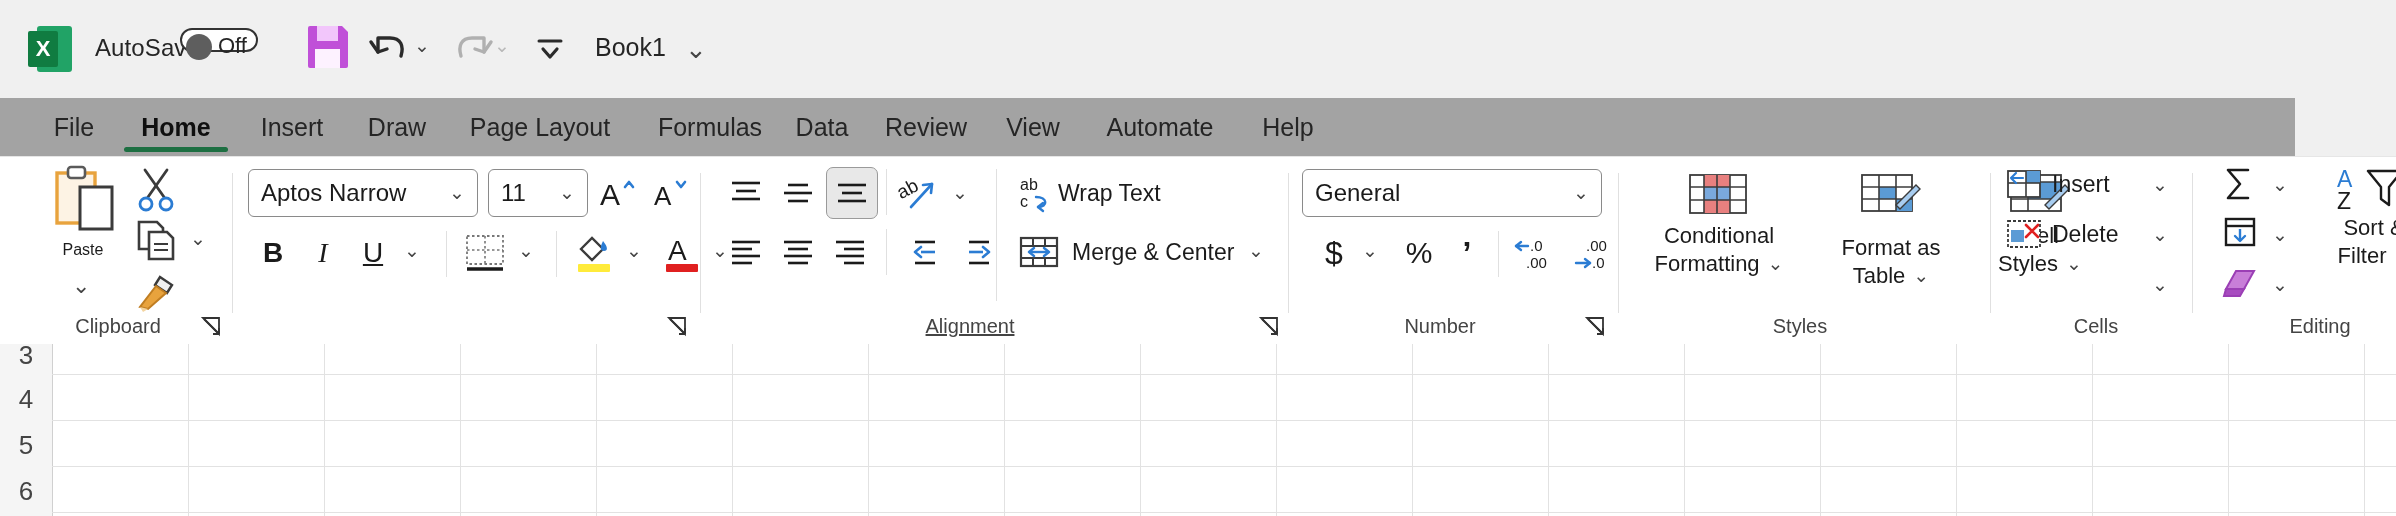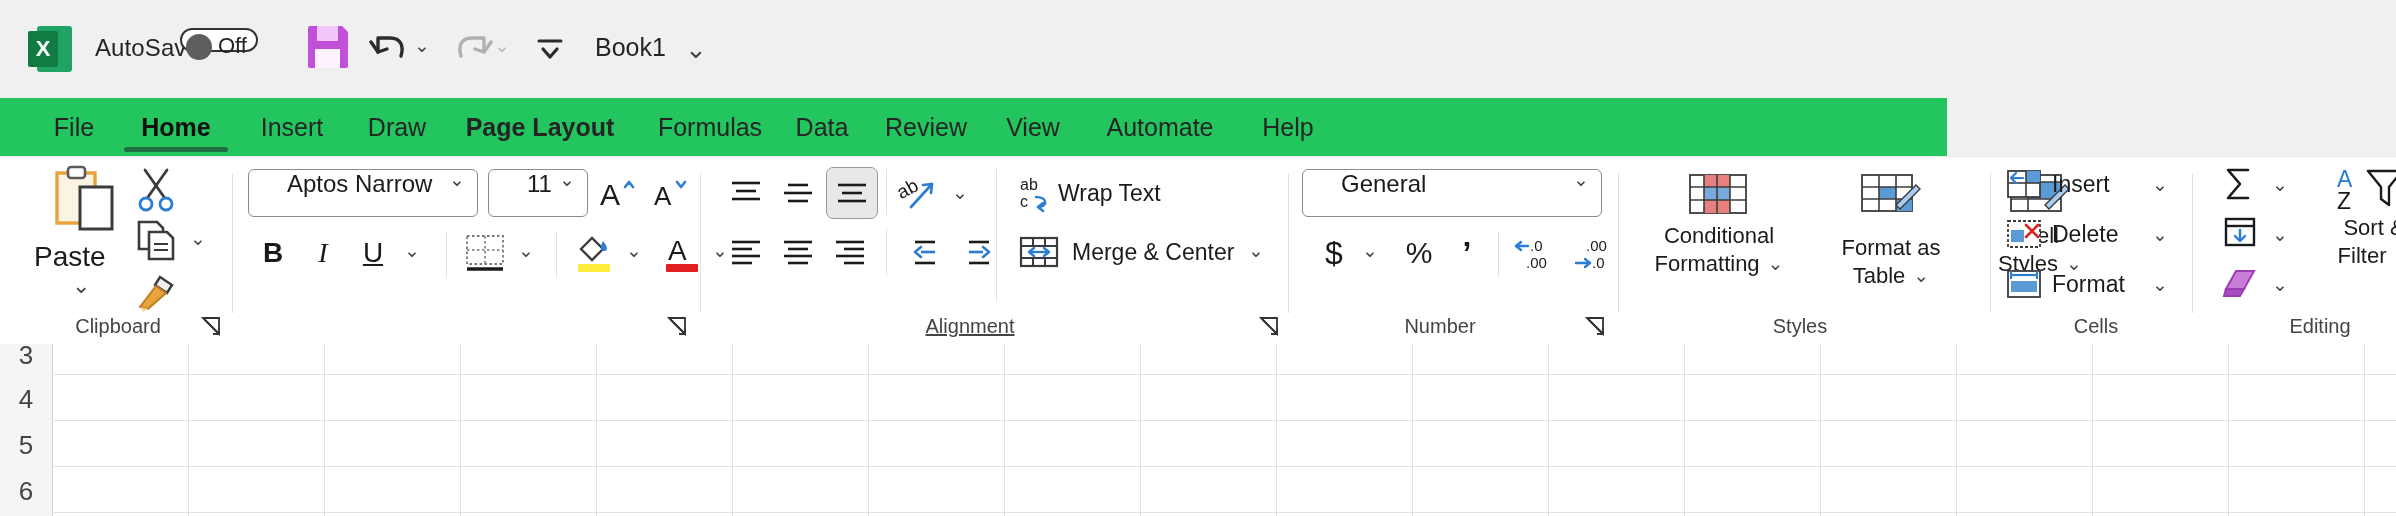--- a/index.html
+++ b/index.html
@@ -39,42 +39,42 @@
 
   .booktitle{position:absolute;left:595px;top:33px;font-size:25px;color:#252525;cursor:pointer;}
   .booktitle-chev{position:absolute;left:685px;top:36px;cursor:pointer;}
 
   
   .searchbox{position:absolute;left:1160px;top:17px;width:735px;height:62px;background:#fff;border:1px solid #e0e0e0;border-radius:7px;box-sizing:border-box;cursor:text;box-shadow:0 1px 2px rgba(0,0,0,.06);}
   .searchbox .mag{position:absolute;left:24px;top:16px;width:30px;height:30px;}
   .searchbox .ph{position:absolute;left:72px;top:16px;font-size:25px;color:#3a3a3a;}
 
   
-  .tabbar{position:absolute;left:0;top:98px;width:1947px;height:58px;background:#22c55e;}
+  .tabbar{position:absolute;left:0;top:98px;width:2295px;height:58px;background:#a3a3a3;}
   .tab{position:absolute;top:0;height:58px;display:flex;align-items:center;justify-content:center;font-size:25px;color:#252525;cursor:pointer;padding:0 4px;}
   .tab.active{font-weight:bold;color:#0f0f0f;}
   .tab .uline{position:absolute;bottom:4px;left:6px;right:6px;height:5px;background:#1d6f42;border-radius:3px;}
 
   
   .ribbon{position:absolute;left:0;top:156px;width:2396px;height:188px;background:#ffffff;border-top:1px solid #e6e6e6;}
   .ribbon-inner{position:relative;width:100%;height:100%;}
   .grp-label{position:absolute;bottom:7px;font-size:20px;color:#444;text-align:center;}
   .grp-sep{position:absolute;top:16px;width:1px;height:140px;background:#e0e0e0;}
   .launcher{position:absolute;bottom:8px;width:22px;height:22px;cursor:pointer;}
 
   .btn{position:absolute;display:flex;align-items:center;justify-content:center;cursor:pointer;border-radius:5px;}
   .lbl{font-size:23px;color:#1b1b1b;white-space:nowrap;}
   .lbl-sm{font-size:22px;color:#1b1b1b;white-space:nowrap;}
 
   
   .paste-card{position:absolute;left:34px;top:6px;width:98px;height:142px;border-radius:6px;cursor:pointer;}
-  .paste-lbl{position:absolute;left:0;top:78px;width:98px;font-size:28px;color:#1b1b1b;}
-
-  
-  .combo{position:absolute;background:#fff;border:1.5px solid #8a8a8a;border-radius:6px;box-sizing:border-box;cursor:pointer;display:flex;align-items:flex-start;padding-left:26px;}
+  .paste-lbl{position:absolute;left:0;top:78px;width:98px;text-align:center;font-size:16px;color:#1b1b1b;}
+
+  
+  .combo{position:absolute;background:#fff;border:1.5px solid #8a8a8a;border-radius:6px;box-sizing:border-box;cursor:pointer;display:flex;align-items:center;}
   .combo .val{font-size:24px;color:#1b1b1b;padding-left:12px;flex:1;white-space:nowrap;overflow:hidden;}
   .combo .cv{padding-right:12px;}
 
   .fmtbtn{position:absolute;display:flex;align-items:center;justify-content:center;cursor:pointer;border-radius:5px;font-size:28px;color:#1b1b1b;}
 
   .selbtn{background:#e8e8e8;border:1.5px solid #9a9a9a;border-radius:7px;box-sizing:border-box;}
 
   
   .sheet-area{position:absolute;left:0;top:344px;width:2396px;height:172px;background:#fff;overflow:hidden;}
   .rowhdr{position:absolute;left:0;top:0;width:52px;height:172px;background:#f5f5f5;border-right:1px solid #d0d0d0;}
@@ -142,21 +142,21 @@
     <div class="tab active" style="left:118px;width:108px;">
         <span>Home</span>
         <span class="uline"></span>
       </div>
     <div class="tab" style="left:240px;width:96px;">
         <span>Insert</span>
       </div>
     <div class="tab" style="left:348px;width:90px;">
         <span>Draw</span>
       </div>
-    <div class="tab" style="left:446px;width:180px;font-weight:bold;">
+    <div class="tab" style="left:446px;width:180px;">
         <span>Page Layout</span>
       </div>
     <div class="tab" style="left:636px;width:140px;">
         <span>Formulas</span>
       </div>
     <div class="tab" style="left:780px;width:76px;">
         <span>Data</span>
       </div>
     <div class="tab" style="left:988px;width:82px;">
         <span>View</span>
@@ -507,30 +507,20 @@
     <div class="btn" style="left:2000px;top:54px;width:160px;height:46px;justify-content:flex-start;padding-left:6px;">
       <svg width="36" height="34" viewBox="0 0 36 34">
         <rect x="2" y="4" width="32" height="26" fill="#fff" stroke="#3b3b3b" stroke-width="1.8" stroke-dasharray="3 2"></rect>
         <rect x="5" y="13" width="13" height="12" fill="#5b9bd5"></rect>
         <path d="M20 8 L32 20 M32 8 L20 20" stroke="#e02020" stroke-width="2.6" stroke-linecap="round"></path>
       </svg>
       <span class="lbl" style="margin-left:10px;">Delete</span>
     </div>
     <div style="position:absolute;left:2152px;top:68px;"><span class="chev">⌄</span></div>
 
-    <div class="btn" style="left:2000px;top:104px;width:160px;height:46px;justify-content:flex-start;padding-left:6px;">
-      <svg width="36" height="34" viewBox="0 0 36 34">
-        <rect x="2" y="4" width="32" height="26" fill="#fff" stroke="#3b3b3b" stroke-width="1.8"></rect>
-        <rect x="5" y="14" width="26" height="11" fill="#5b9bd5"></rect>
-        <line x1="4" y1="8" x2="32" y2="8" stroke="#2b7cd3" stroke-width="2.2"></line>
-        <line x1="5" y1="4" x2="5" y2="12" stroke="#2b7cd3" stroke-width="2"></line>
-        <line x1="31" y1="4" x2="31" y2="12" stroke="#2b7cd3" stroke-width="2"></line>
-      </svg>
-      <span class="lbl" style="margin-left:10px;">Format</span>
-    </div>
     <div style="position:absolute;left:2152px;top:118px;"><span class="chev">⌄</span></div>
 
     <div class="btn" style="left:2212px;top:4px;width:56px;height:46px;">
       <svg width="40" height="38" viewBox="0 0 40 38">
         <path d="M28 5 L8 5 L20 19 L8 33 L28 33" stroke="#1b1b1b" stroke-width="2.6" fill="none" stroke-linejoin="round" stroke-linecap="round"></path>
       </svg>
     </div>
     <div style="position:absolute;left:2272px;top:18px;"><span class="chev">⌄</span></div>
 
     <div class="btn" style="left:2212px;top:54px;width:56px;height:46px;">

